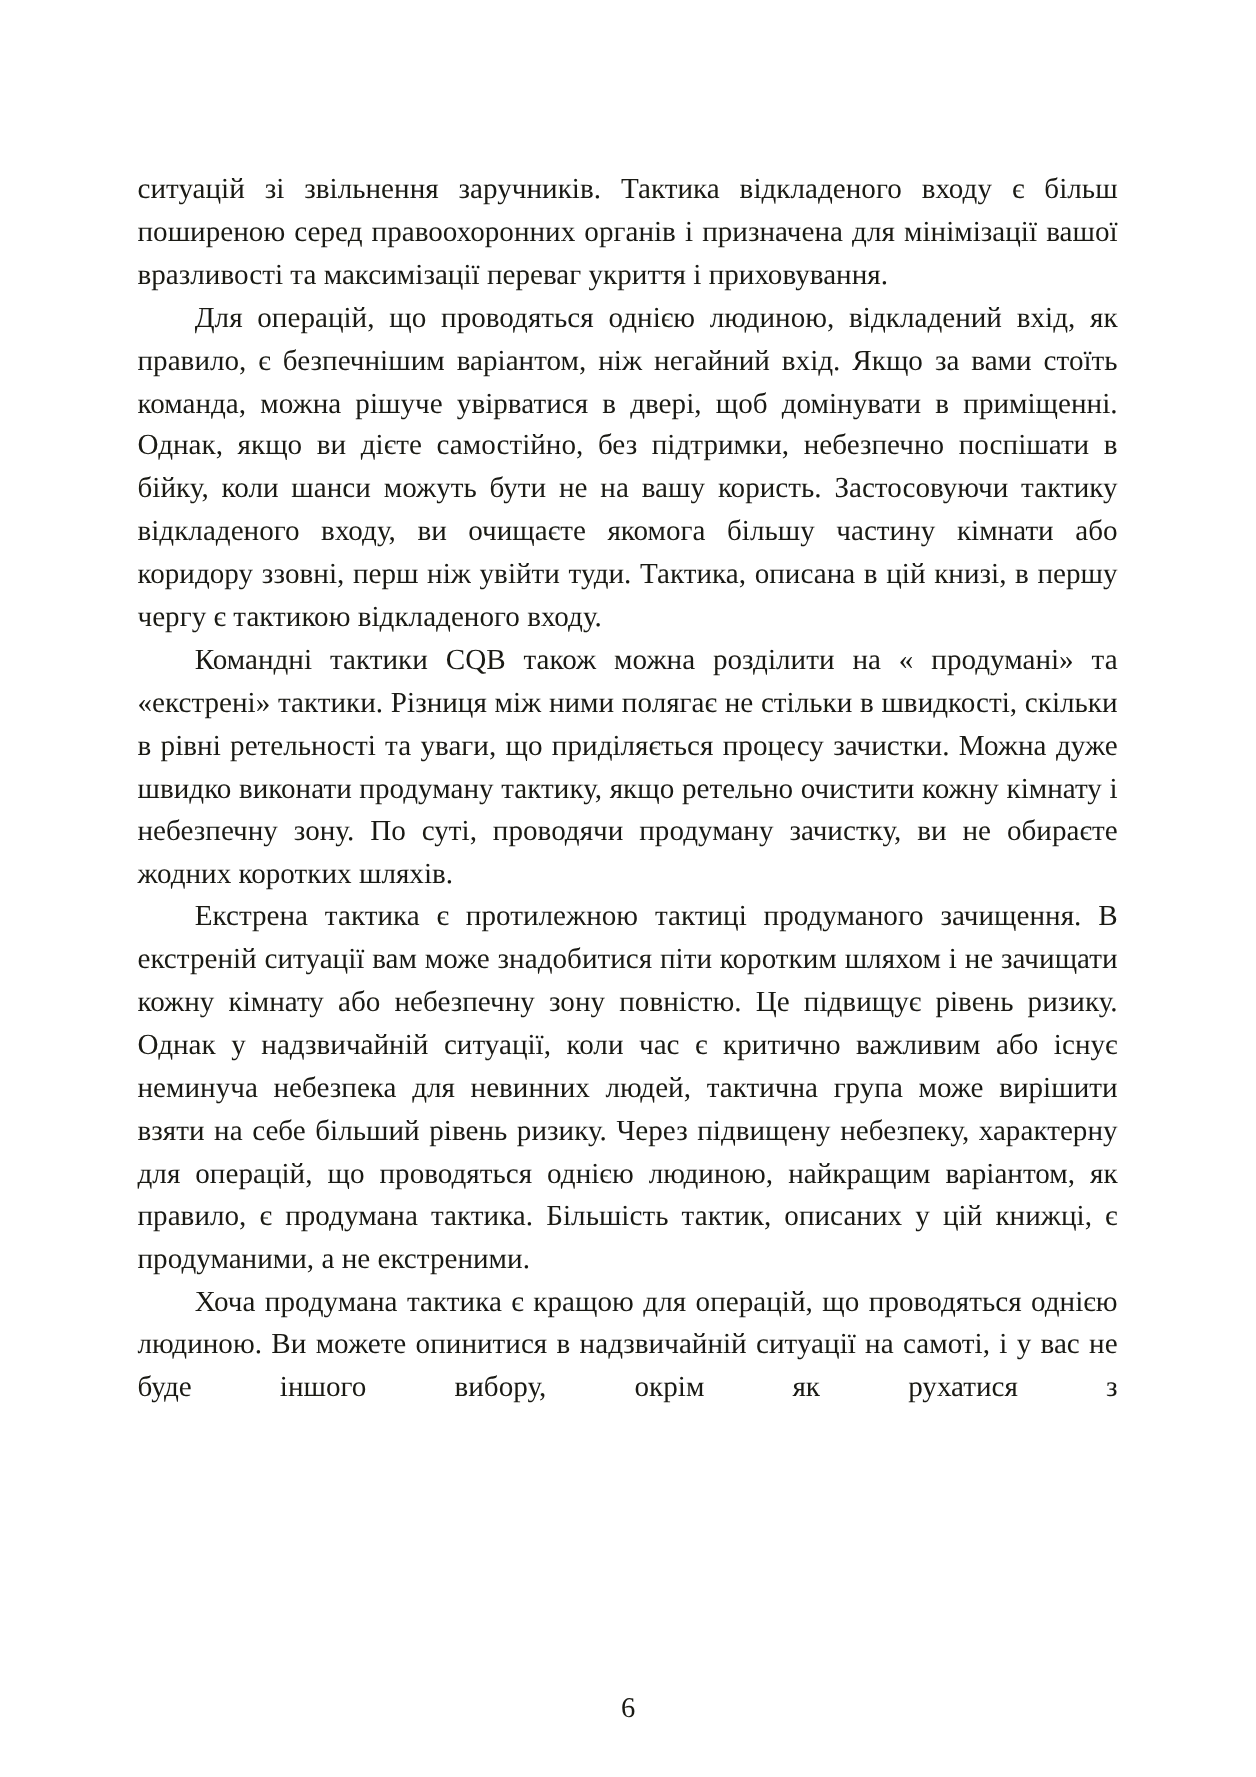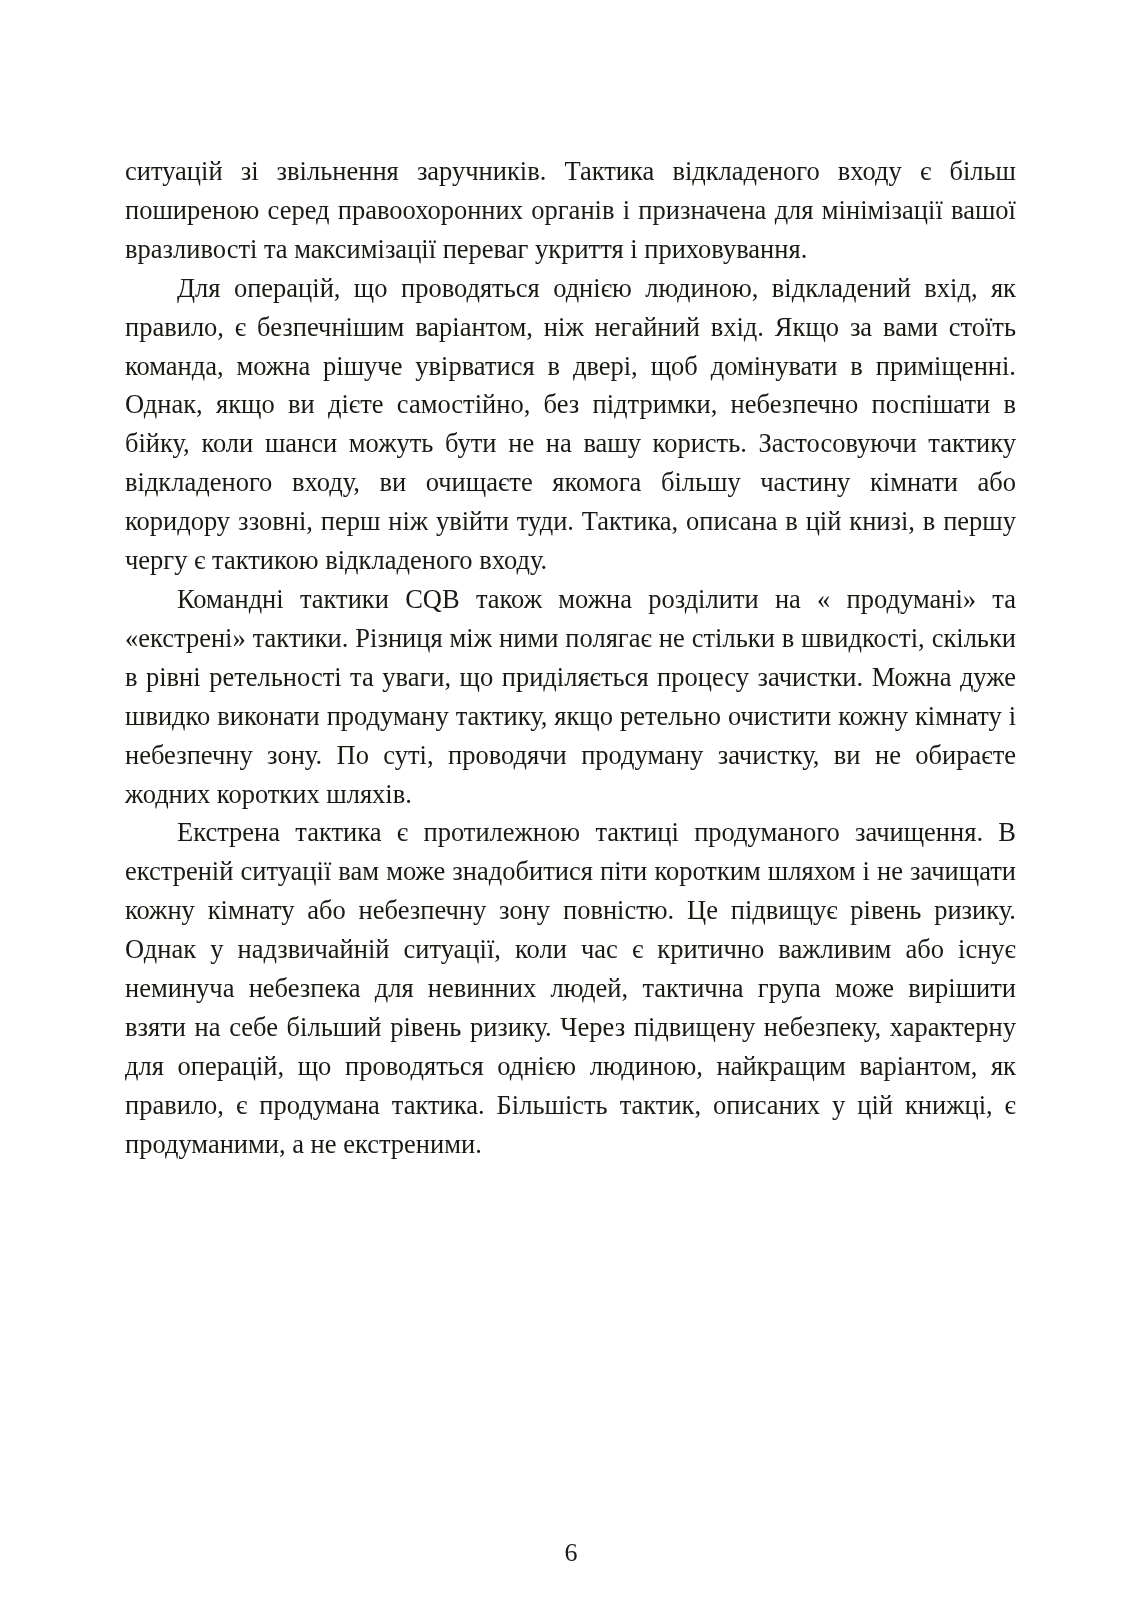--- a/index.html
+++ b/index.html
@@ -33,15 +33,16 @@
 </style>
 </head>
 <body>
 
 <div class="page">
   <div class="text-block">
     <p class="para">ситуацій зі звільнення заручників. Тактика відкладеного входу є більш поширеною серед правоохоронних органів і призначена для мінімізації вашої вразливості та максимізації переваг укриття і приховування.</p>
     <p class="para indent">Для операцій, що проводяться однією людиною, відкладений вхід, як правило, є безпечнішим варіантом, ніж негайний вхід. Якщо за вами стоїть команда, можна рішуче увірватися в двері, щоб домінувати в приміщенні. Однак, якщо ви дієте самостійно, без підтримки, небезпечно поспішати в бійку, коли шанси можуть бути не на вашу користь. Застосовуючи тактику відкладеного входу, ви очищаєте якомога більшу частину кімнати або коридору ззовні, перш ніж увійти туди. Тактика, описана в цій книзі, в першу чергу є тактикою відкладеного входу.</p>
     <p class="para indent">Командні тактики CQB також можна розділити на « продумані» та «екстрені» тактики. Різниця між ними полягає не стільки в швидкості, скільки в рівні ретельності та уваги, що приділяється процесу зачистки. Можна дуже швидко виконати продуману тактику, якщо ретельно очистити кожну кімнату і небезпечну зону. По суті, проводячи продуману зачистку, ви не обираєте жодних коротких шляхів.</p>
     <p class="para indent">Екстрена тактика є протилежною тактиці продуманого зачищення. В екстреній ситуації вам може знадобитися піти коротким шляхом і не зачищати кожну кімнату або небезпечну зону повністю. Це підвищує рівень ризику. Однак у надзвичайній ситуації, коли час є критично важливим або існує неминуча небезпека для невинних людей, тактична група може вирішити взяти на себе більший рівень ризику. Через підвищену небезпеку, характерну для операцій, що проводяться однією людиною, найкращим варіантом, як правило, є продумана тактика. Більшість тактик, описаних у цій книжці, є продуманими, а не екстреними.</p>
+    <p class="para indent last" style="text-align-last: justify;">Хоча продумана тактика є кращою для операцій, що проводяться однією людиною. Ви можете опинитися в надзвичайній ситуації на самоті, і у вас не буде іншого вибору, окрім як рухатися з</p>
   </div>
   <div class="page-number">6</div>
 </div>
 
 </body></html>

